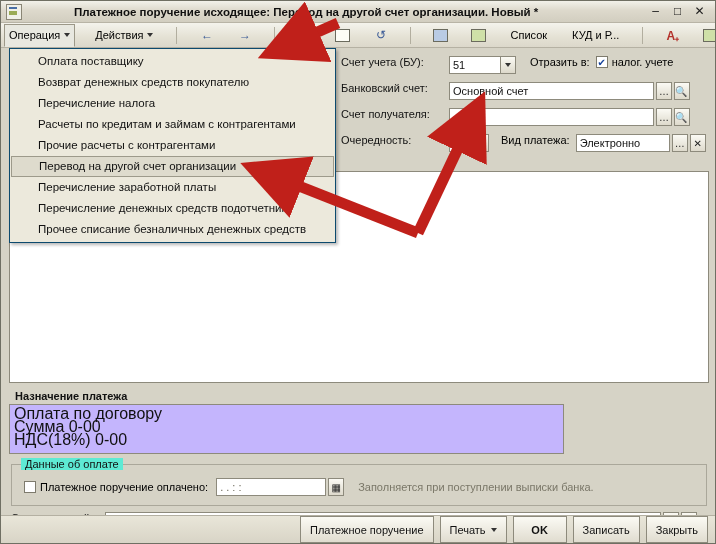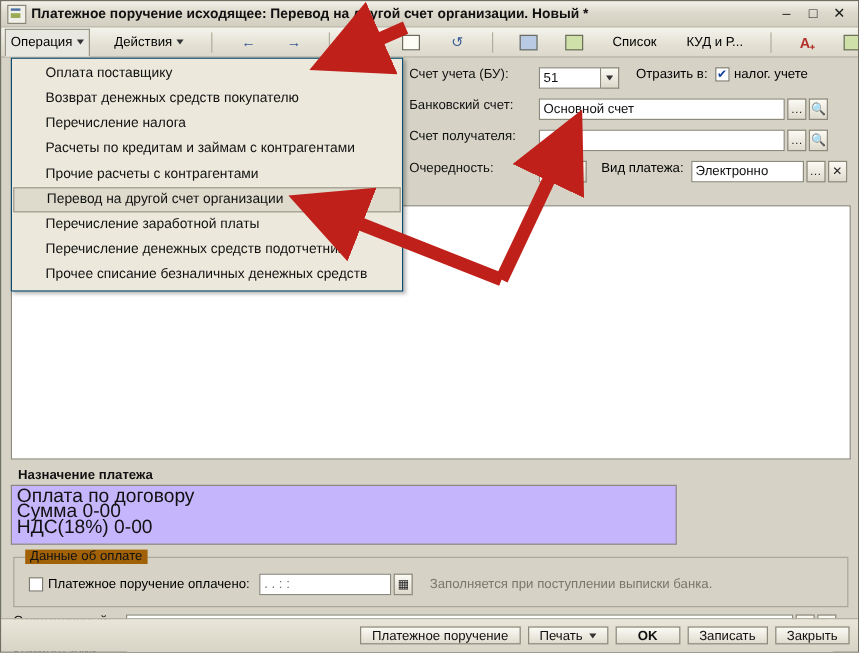--- a/index.html
+++ b/index.html
@@ -49,20 +49,21 @@
     position: absolute; left: 2px; top: 6px;
     width: 8px; height: 4px; background: #9aab55;
   }
   .title-text {
     font-weight: bold;
     font-size: 11.5px;
     color: #101010;
     white-space: nowrap;
     overflow: hidden;
     flex: 1;
+    margin-left: 48px;
   }
   .title-buttons {
     display: flex;
     align-items: center;
     gap: 7px;
     padding-right: 5px;
     flex: none;
   }
   .tbtn {
     width: 15px; height: 14px;
@@ -292,21 +293,21 @@
     left: 10px;
     top: 416px;
     width: 696px;
     height: 42px;
     border: 1px solid #aaa79a;
     box-sizing: border-box;
   }
   .group-title {
     position: absolute;
     left: 9px; top: -7px;
-    background: #a16207;
+    background: #5eead4;
     padding: 0 4px;
     font-size: 11px;
     color: #111;
   }
   .group-inner {
     display: flex;
     align-items: center;
     padding: 13px 0 0 12px;
     font-size: 11px;
   }
@@ -330,21 +331,21 @@
     background: linear-gradient(to bottom,#e9e6d9,#d8d4c6);
     border-top: 1px solid #b4b0a2;
     display: flex;
     align-items: center;
     justify-content: flex-end;
     padding-right: 7px;
     gap: 6px;
     box-sizing: border-box;
   }
   .btn {
-    height: 15px;
+    height: 27px;
     min-width: 54px;
     padding: 0 9px;
     border: 1px solid #8d8a7c;
     background: linear-gradient(to bottom,#fbfaf4,#e0dccf);
     font-size: 11px;
     color: #111;
     display: flex; align-items: center; justify-content: center;
     box-sizing: border-box;
   }
   .btn.bold { font-weight: bold; }

